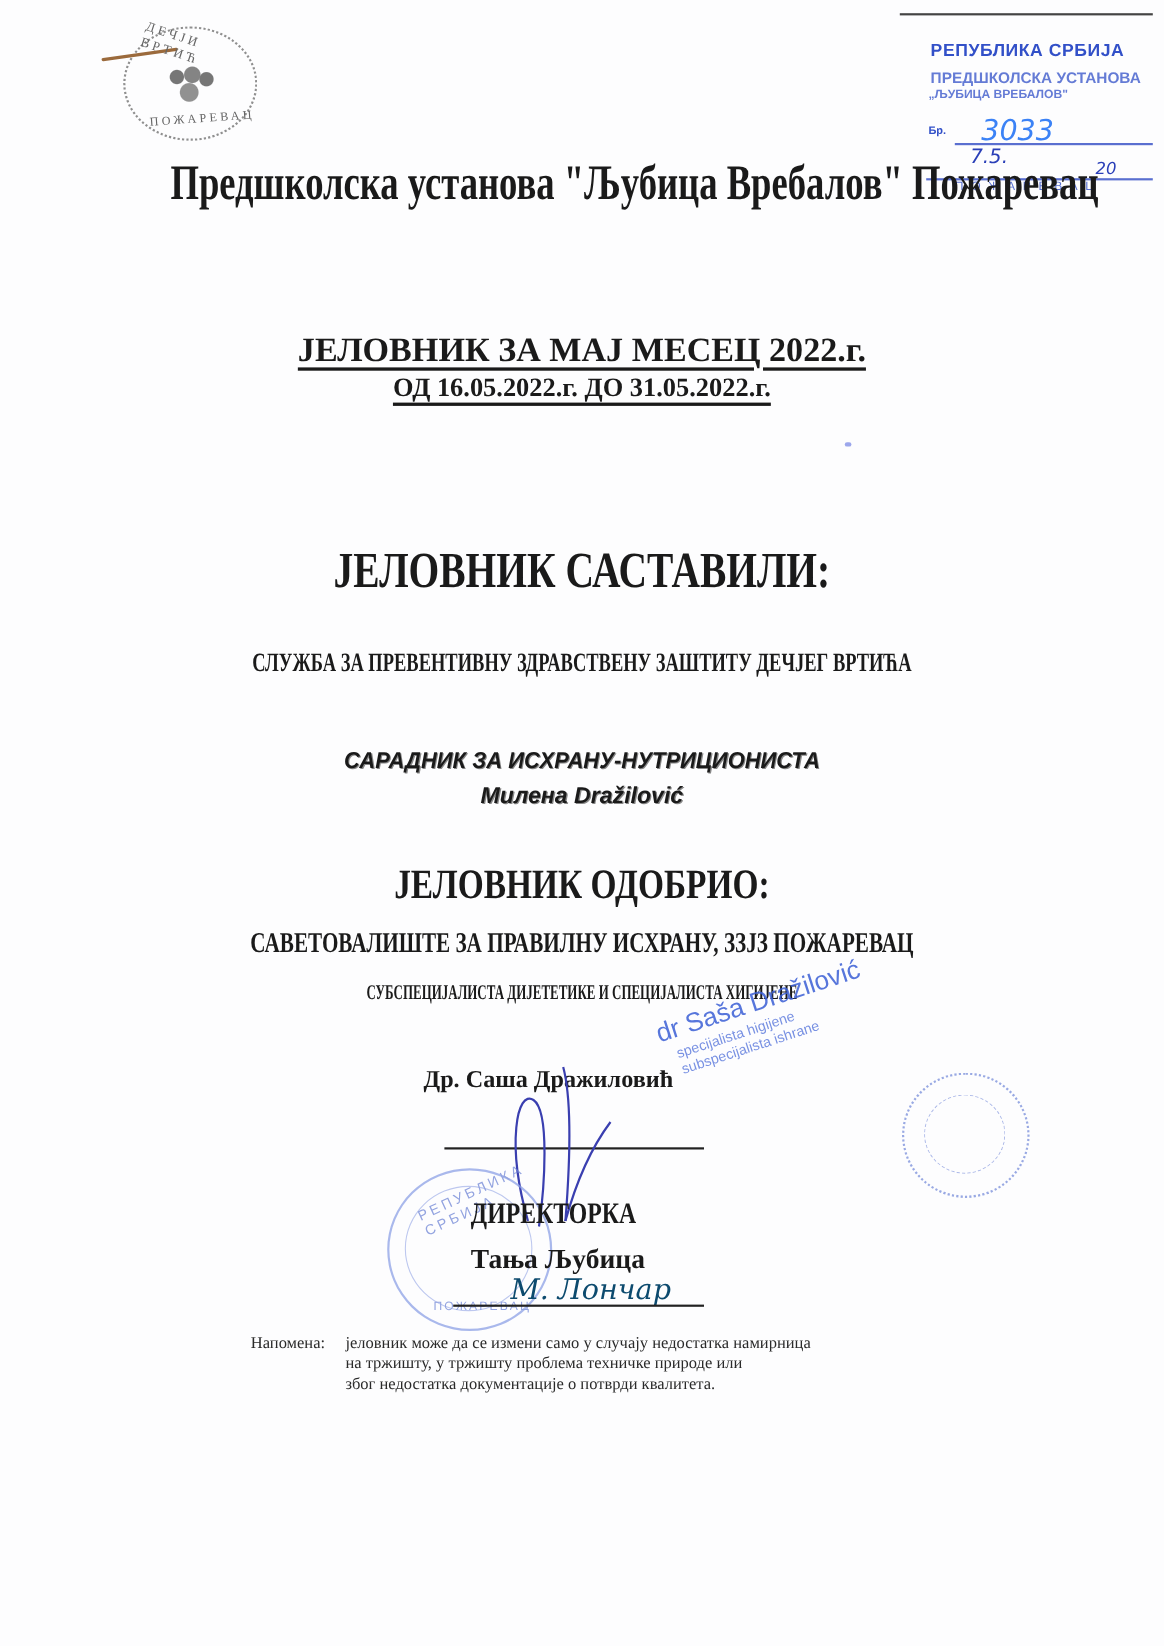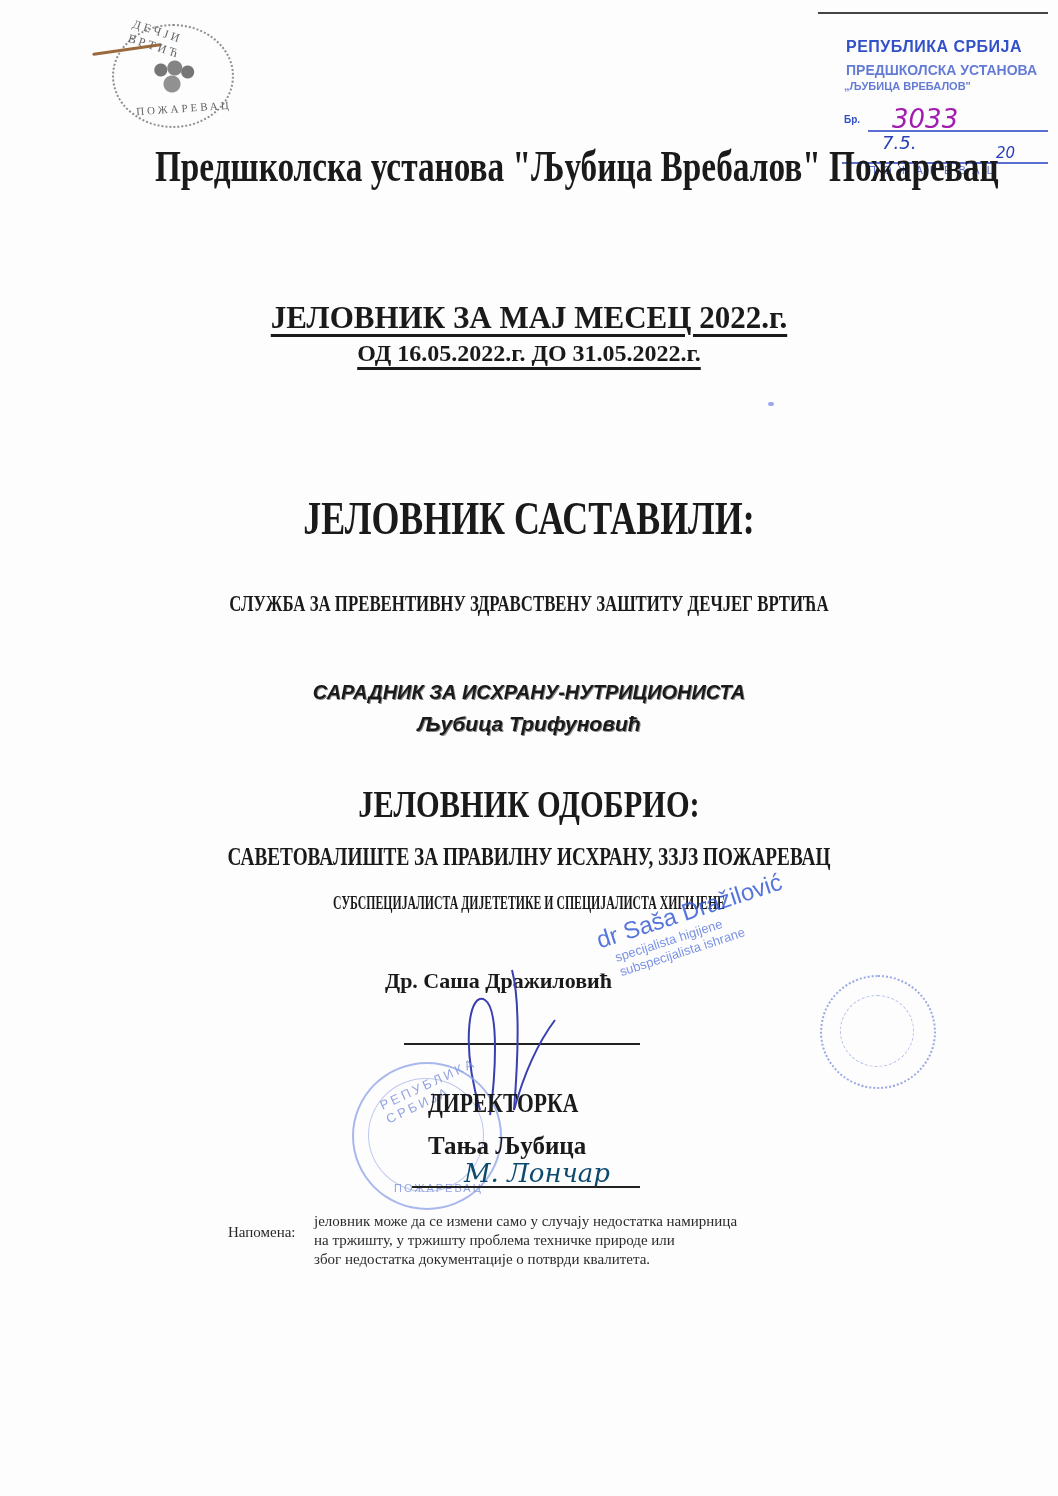--- a/index.html
+++ b/index.html
@@ -27,21 +27,21 @@
   .seal .stick { position:absolute; left: -22px; top: 22px; width: 70px; height: 3px; background:#9b6a3c; transform: rotate(-8deg); border-radius: 2px; }
 
   
   .reg-stamp { left: 828px; top: 12px; width: 220px; height: 150px; color: #3250c8; font-family: "Liberation Sans", sans-serif; }
   .reg-stamp .topline { position:absolute; left: -10px; top: 0; width: 230px; height: 2px; background:#444; }
   .reg-stamp .l1 { position:absolute; left: 18px; top: 26px; font-size: 16px; font-weight: bold; letter-spacing: 0.5px; }
   .reg-stamp .l2 { position:absolute; left: 18px; top: 50px; font-size: 14px; font-weight: bold; opacity:.75; }
   .reg-stamp .l3 { position:absolute; left: 16px; top: 68px; font-size: 11px; font-weight: bold; opacity:.75; }
   .reg-stamp .nolabel { position:absolute; left: 16px; top: 102px; font-size: 10px; font-weight: bold; }
   .reg-stamp .noline { position:absolute; left: 40px; top: 118px; width: 180px; height: 2px; background:#5a6fd0; }
-  .reg-stamp .num { position:absolute; left: 64px; top: 92px; font-size: 26px; color:#a21caf; font-family: "DejaVu Sans", sans-serif; font-style: italic; }
+  .reg-stamp .num { position:absolute; left: 64px; top: 92px; font-size: 26px; color:#3b82f6; font-family: "DejaVu Sans", sans-serif; font-style: italic; }
   .reg-stamp .date { position:absolute; left: 54px; top: 120px; font-size: 18px; color:#2a3fb8; font-style: italic; font-family: "DejaVu Sans", sans-serif; }
   .reg-stamp .year { position:absolute; left: 168px; top: 132px; font-size: 15px; color:#2a3fb8; font-style: italic; font-family: "DejaVu Sans", sans-serif; }
   .reg-stamp .yearline { position:absolute; left: 14px; top: 150px; width: 206px; height: 2px; background:#5a6fd0; }
   .reg-stamp .city { position:absolute; left: 40px; top: 152px; font-size: 11px; letter-spacing: 7px; opacity:.8; }
 
   .org-title { top: 140px; font-size: 45px; font-weight: bold; transform: scaleX(0.74); transform-origin: 50% 50%; letter-spacing: 0; white-space: nowrap; left: 20px; right: 0; }
   .menu-title { top: 262px; font-size: 31px; font-weight: bold; margin-top: 38px; }
   .menu-title span, .period span { text-decoration: underline; text-decoration-thickness: 3px; text-underline-offset: 6px; }
   .period { top: 340px; font-size: 24px; font-weight: bold; }
   .dot-mark { left: 768px; top: 402px; width: 6px; height: 4px; background:#5b6ee0; opacity:.6; border-radius: 2px; }
@@ -70,21 +70,21 @@
   .round-stamp-left .txt { position:absolute; left: 24px; top: 8px; font-size: 13px; letter-spacing: 3px; transform: rotate(-25deg); }
   .round-stamp-left .txt2 { position:absolute; left: 40px; top: 118px; font-size: 11px; letter-spacing: 2px; }
 
   .sig1 { left: 450px; top: 960px; width: 150px; height: 160px; }
   .director-title { left: 428px; top: 1088px; font-size: 27px; font-weight: bold; transform: scaleX(0.80); transform-origin: 0 0; white-space: nowrap; }
   .director-name { left: 428px; top: 1132px; font-size: 25px; font-weight: bold; white-space: nowrap; }
   .director-sig { left: 464px; top: 1158px; font-size: 26px; color: #0c4a6e; font-style: italic; font-family: "DejaVu Serif", serif; white-space: nowrap; }
   .director-line { left: 412px; top: 1186px; width: 228px; height: 2px; background: #222; }
 
   .note { left: 228px; top: 1212px; font-size: 15px; line-height: 19px; color: #2a2a2a; }
-  .note .label { position:absolute; left: 0; top: 11px; white-space: nowrap; text-align: center; }
+  .note .label { position:absolute; left: 0; top: 0; white-space: nowrap; text-align: center; }
   .note .line { position:absolute; left: 86px; white-space: nowrap; }
 </style>
 </head>
 <body>
 
 <div class="abs seal">
   <div class="stick"></div>
   <span class="arc-top">ДЕЧЈИ ВРТИЋ</span>
   <div class="flower"></div>
   <span class="arc-bot">ПОЖАРЕВАЦ</span>
@@ -105,21 +105,21 @@
 </div>
 
 <div class="abs center org-title">Предшколска установа "Љубица Вребалов" Пожаревац</div>
 <div class="abs center menu-title"><span>ЈЕЛОВНИК ЗА МАЈ МЕСЕЦ 2022.г.</span></div>
 <div class="abs center period"><span>ОД 16.05.2022.г. ДО 31.05.2022.г.</span></div>
 <div class="abs dot-mark"></div>
 
 <div class="abs center composed-heading">ЈЕЛОВНИК САСТАВИЛИ:</div>
 <div class="abs center service">СЛУЖБА ЗА ПРЕВЕНТИВНУ ЗДРАВСТВЕНУ ЗАШТИТУ ДЕЧЈЕГ ВРТИЋА</div>
 <div class="abs center nutritionist-role">САРАДНИК ЗА ИСХРАНУ-НУТРИЦИОНИСТА</div>
-<div class="abs center nutritionist-name">Љубица Трифуновић</div>
+<div class="abs center nutritionist-name">Милена Dražilović</div>
 
 <div class="abs center approved-heading">ЈЕЛОВНИК ОДОБРИО:</div>
 <div class="abs center counseling">САВЕТОВАЛИШТЕ ЗА ПРАВИЛНУ ИСХРАНУ, ЗЗЈЗ ПОЖАРЕВАЦ</div>
 <div class="abs center subspec">СУБСПЕЦИЈАЛИСТА ДИЈЕТЕТИКЕ И СПЕЦИЈАЛИСТА ХИГИЈЕНЕ</div>
 <div class="abs doctor-name">Др. Саша Дражиловић</div>
 <div class="abs doctor-line"></div>
 
 <div class="abs doc-stamp">
   <div class="n">dr Saša Dražilović</div>
   <div class="s">specijalista higijene</div>

